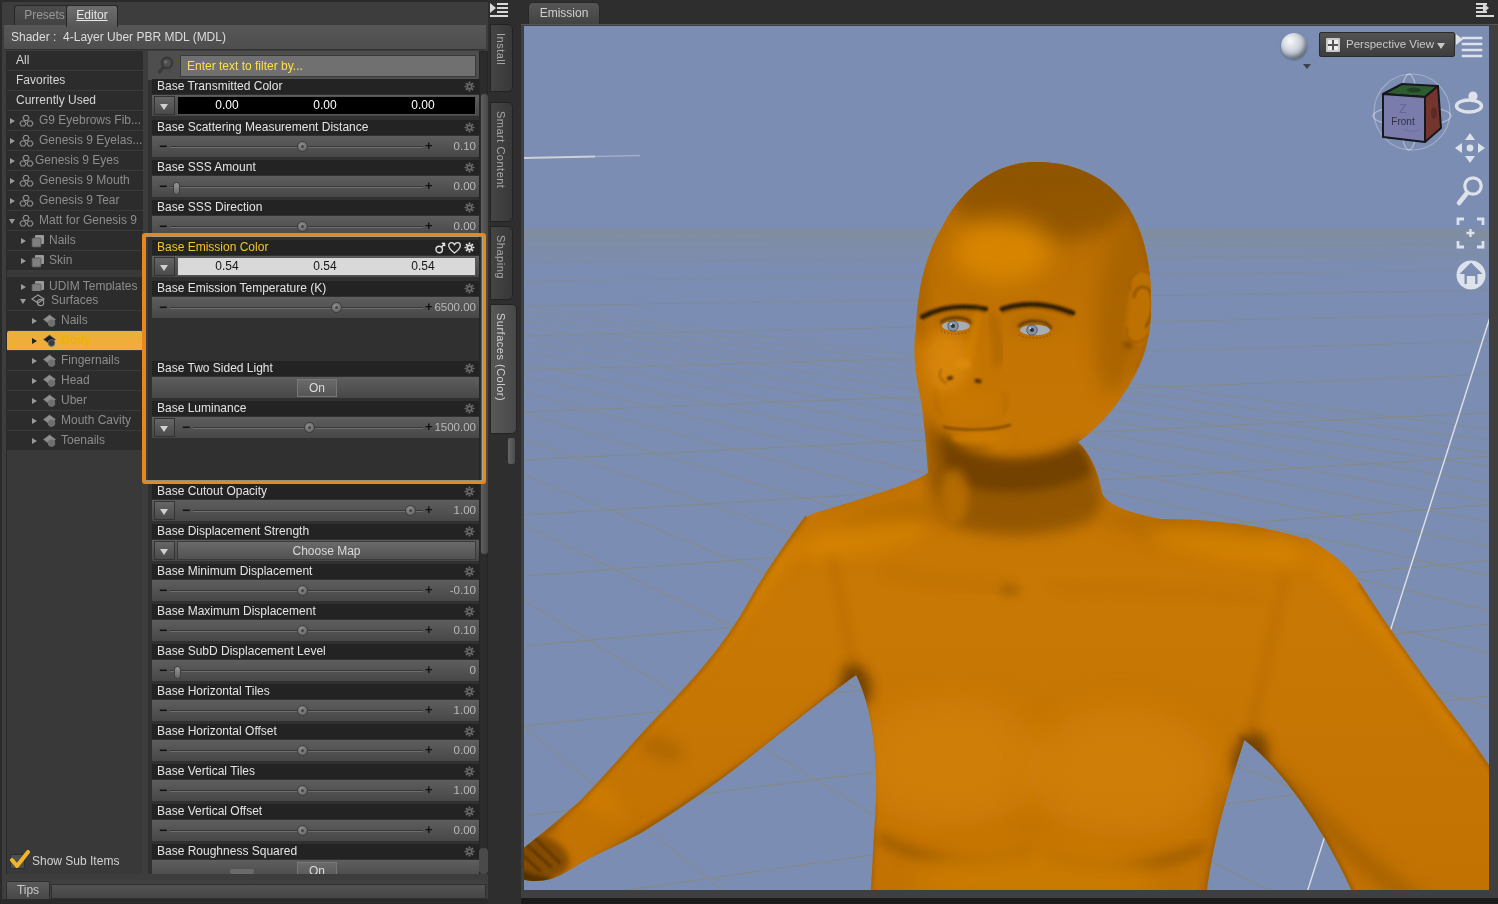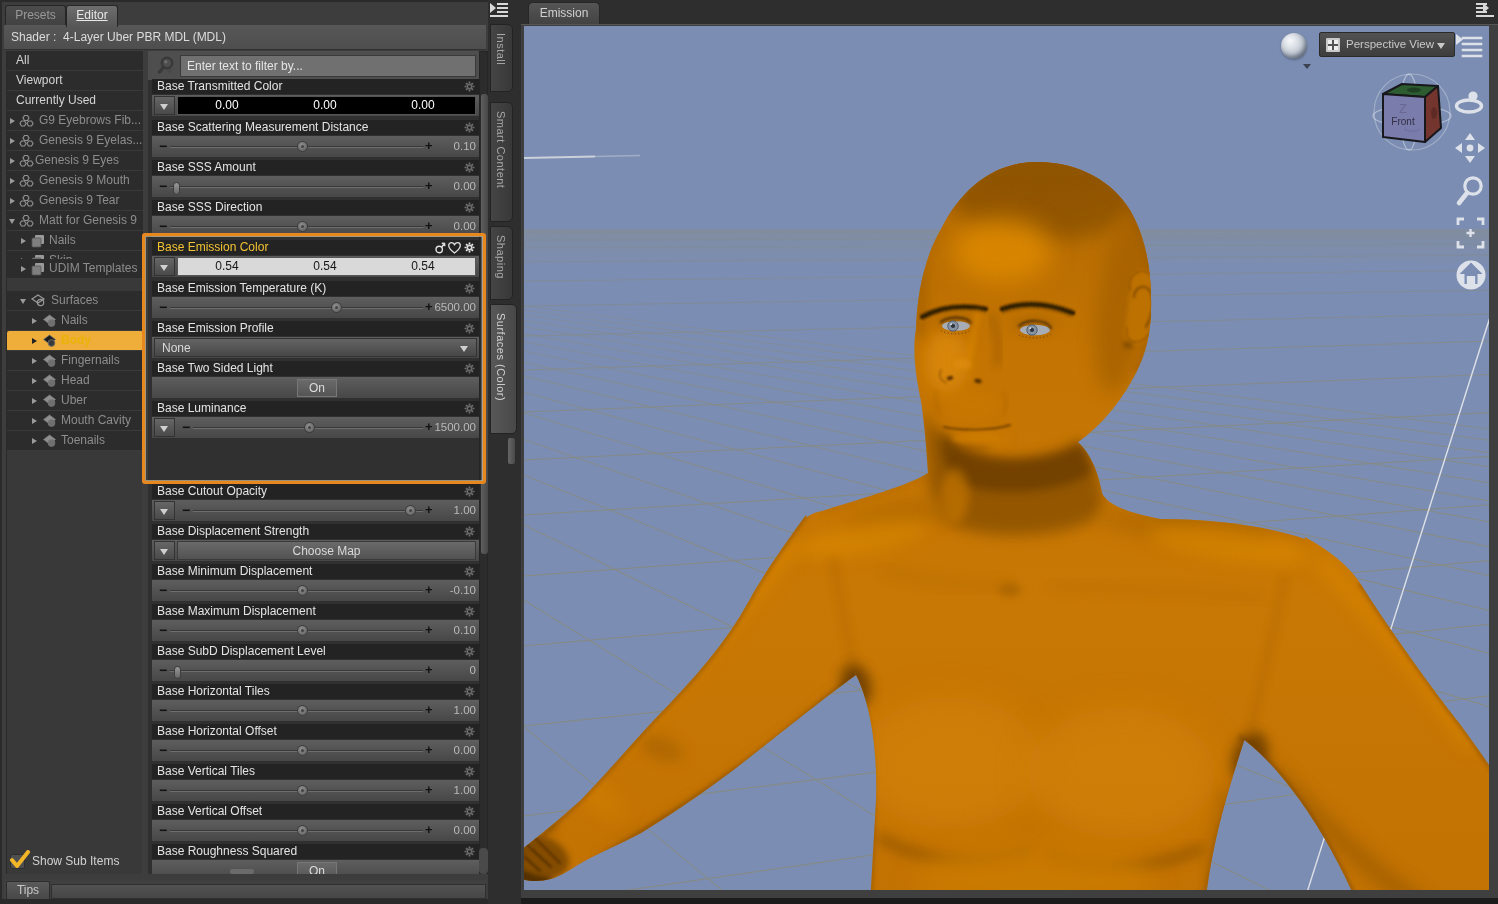--- a/index.html
+++ b/index.html
@@ -1,34 +1,34 @@
 <!DOCTYPE html>
 <html><head><meta charset="utf-8"><title>app</title>
 <style>
 *{margin:0;padding:0;box-sizing:border-box;}
 html,body{width:1498px;height:904px;overflow:hidden;background:#262626;font-family:"Liberation Sans",sans-serif;}
 #app{position:absolute;left:0;top:0;width:1498px;height:904px;background:#2a2a2a;}
 .ab{position:absolute;}
 
 #lp{position:absolute;left:2px;top:2px;width:486px;height:897px;background:#3d3d3d;}
 .tab{position:absolute;top:3px;height:20px;border:1px solid #262626;border-bottom:none;border-radius:3px 3px 0 0;font-size:12px;text-align:center;line-height:19px;}
-#tab-presets{left:3px;width:61px;background:linear-gradient(#4c4c4c,#424242);color:#999;}
+#tab-presets{left:12px;width:61px;background:linear-gradient(#4c4c4c,#424242);color:#999;}
 #tab-editor{left:64px;width:52px;height:22px;background:linear-gradient(#6e6e6e,#565656);color:#e8e8e8;z-index:3;text-decoration:underline;}
 #shaderbar{position:absolute;left:2px;top:23px;width:482px;height:25px;background:linear-gradient(#575757,#4e4e4e);border-bottom:1px solid #303030;color:#dcdcdc;font-size:12px;line-height:25px;padding-left:7px;}
 #list{position:absolute;left:4px;top:49px;width:136px;height:823px;background:#393939;border-left:1px solid #2a2a2a;}
 .lrow{position:absolute;left:0;width:136px;height:20px;background:#2c2c2c;border-bottom:1px solid #3a3a3a;color:#8d8d8d;font-size:12px;line-height:19px;white-space:nowrap;overflow:hidden;}
 .lrow.br{color:#d4d4d4;text-align:center;}
 .lrow .tx{position:absolute;top:0;}
 .arr{position:absolute;top:7px;width:0;height:0;border-left:5px solid #9a9a9a;border-top:3.5px solid transparent;border-bottom:3.5px solid transparent;}
 .arrd{position:absolute;top:8px;width:0;height:0;border-top:5px solid #9a9a9a;border-left:3.5px solid transparent;border-right:3.5px solid transparent;}
 .sel{position:absolute;left:0px;top:0px;width:136px;height:20px;background:#efad3a;border-radius:2px;}
 
 #params{position:absolute;left:146px;top:49px;width:333px;height:823px;background:#303030;overflow:hidden;}
 #srow{position:absolute;left:0;top:0;width:333px;height:29px;background:#4e4e4e;}
-#sfield{position:absolute;left:32px;top:4px;width:296px;height:22px;background:#707070;border:1px solid #3a3a3a;color:#e5e5e5;font-size:12px;line-height:20px;padding-left:6px;}
+#sfield{position:absolute;left:32px;top:4px;width:296px;height:22px;background:#707070;border:1px solid #3a3a3a;color:#fde047;font-size:12px;line-height:20px;padding-left:6px;}
 .blk{position:absolute;left:4px;width:327px;}
 .blbl{position:absolute;left:0;top:0;width:327px;height:15px;background:#232323;color:#e4e4e4;font-size:12px;line-height:15px;padding-left:5px;white-space:nowrap;}
 .bctl{position:absolute;left:0;top:16px;width:327px;height:21px;background:linear-gradient(#5e5e5e,#474747);}
 .gear{position:absolute;top:2px;right:4px;width:11px;height:11px;}
 .dbtn{position:absolute;left:2px;top:1px;width:21px;height:19px;background:linear-gradient(#666,#4a4a4a);border:1px solid #333;}
 .dbtn:after{content:"";position:absolute;left:5px;top:7px;border-top:6px solid #cfcfcf;border-left:4.5px solid transparent;border-right:4.5px solid transparent;}
 .cbar{position:absolute;left:25px;top:1px;right:3px;height:19px;background:#000;border:1px solid #555;color:#fff;font-size:12px;line-height:17px;}
 .cv{position:absolute;top:0;width:33%;text-align:center;}
 .minus{position:absolute;width:9px;height:21px;color:#111;font-size:14px;line-height:20px;font-weight:bold;}
 .plus{position:absolute;width:9px;height:21px;color:#111;font-size:13px;line-height:20px;font-weight:bold;}
@@ -84,21 +84,21 @@
 <div id="app">
 <div id="lp">
 <div class="tab" id="tab-presets">Presets</div>
 <div class="tab" id="tab-editor">Editor</div>
 <div id="shaderbar">Shader :&nbsp; 4-Layer Uber PBR MDL (MDL)</div>
 <div id="list">
         <div class="lrow br" style="top:0px">
           <span class="tx" style="left:9px">All</span>
         </div>
         <div class="lrow br" style="top:20px">
-          <span class="tx" style="left:9px">Viewport</span>
+          <span class="tx" style="left:9px">Favorites</span>
         </div>
         <div class="lrow br" style="top:40px">
           <span class="tx" style="left:9px">Currently Used</span>
         </div>
         <div class="lrow" style="top:60px">
           <i class="arr" style="left:3px"></i>
           <svg class="ab" width="16" height="16" viewBox="0 0 16 16" style="left:12px;top:2px">
             <g fill="none" stroke="#8f8f8f" stroke-width="1.2">
               <path d="M5.5 2.5h3l1.5 2.5-1.5 2.5h-3L4 5z"></path>
               <path d="M2.5 8h3L7 10.5 5.5 13h-3L1 10.5z"></path>
@@ -171,21 +171,21 @@
           <span class="tx" style="left:42px">Nails</span>
         </div>
         <div class="lrow" style="top:200px">
           <i class="arr" style="left:14px"></i>
           <svg class="ab" width="16" height="16" viewBox="0 0 16 16" style="left:23px;top:2px">
             <rect x="5" y="2" width="9" height="9" rx="1" fill="#9a9a9a"></rect>
             <rect x="2" y="5" width="9" height="9" rx="1" fill="#7f7f7f" stroke="#555" stroke-width="0.8"></rect>
           </svg>
           <span class="tx" style="left:42px">Skin</span>
         </div>
-        <div class="lrow" style="top:208px">
+        <div class="lrow" style="top:226px">
           <i class="arr" style="left:14px"></i>
           <svg class="ab" width="16" height="16" viewBox="0 0 16 16" style="left:23px;top:2px">
             <rect x="5" y="2" width="9" height="9" rx="1" fill="#9a9a9a"></rect>
             <rect x="2" y="5" width="9" height="9" rx="1" fill="#7f7f7f" stroke="#555" stroke-width="0.8"></rect>
           </svg>
           <span class="tx" style="left:42px">UDIM Templates</span>
         </div>
         <div class="lrow" style="top:240px">
           <i class="arrd" style="left:13px"></i>
           <svg class="ab" width="17" height="16" viewBox="0 0 17 16" style="left:23px;top:2px">
@@ -368,32 +368,20 @@
               <circle cx="6" cy="6" r="1.5" fill="#232323"></circle>
             </svg></div>
           <div class="bctl">
             <div class="minus" style="left:7px">−</div>
             <div class="track" style="left:18px;width:253px"></div>
             <div class="track" style="left:18px;width:253px">
               <div class="knob" style="left:161px"></div>
             </div>
             <div class="plus" style="left:273px">+</div>
             <div class="sval">6500.00</div>
-          </div>
-        </div>
-        <div class="blk" style="top:270px;height:37px">
-          <div class="blbl">Base Emission Profile<svg class="gear" viewBox="0 0 12 12">
-              <g stroke="#6e6e6e" stroke-width="1.9">
-                <path d="M6 0.6v2M6 9.4v2M0.6 6h2M9.4 6h2M2.2 2.2l1.5 1.5M8.3 8.3l1.5 1.5M9.8 2.2 8.3 3.7M3.7 8.3 2.2 9.8"></path>
-              </g>
-              <circle cx="6" cy="6" r="3.3" fill="#6e6e6e" opacity="0.95"></circle>
-              <circle cx="6" cy="6" r="1.5" fill="#232323"></circle>
-            </svg></div>
-          <div class="bctl">
-            <div class="ddown">None</div>
           </div>
         </div>
         <div class="blk" style="top:310px;height:37px">
           <div class="blbl">Base Two Sided Light<svg class="gear" viewBox="0 0 12 12">
               <g stroke="#6e6e6e" stroke-width="1.9">
                 <path d="M6 0.6v2M6 9.4v2M0.6 6h2M9.4 6h2M2.2 2.2l1.5 1.5M8.3 8.3l1.5 1.5M9.8 2.2 8.3 3.7M3.7 8.3 2.2 9.8"></path>
               </g>
               <circle cx="6" cy="6" r="3.3" fill="#6e6e6e" opacity="0.95"></circle>
               <circle cx="6" cy="6" r="1.5" fill="#232323"></circle>
             </svg></div>

